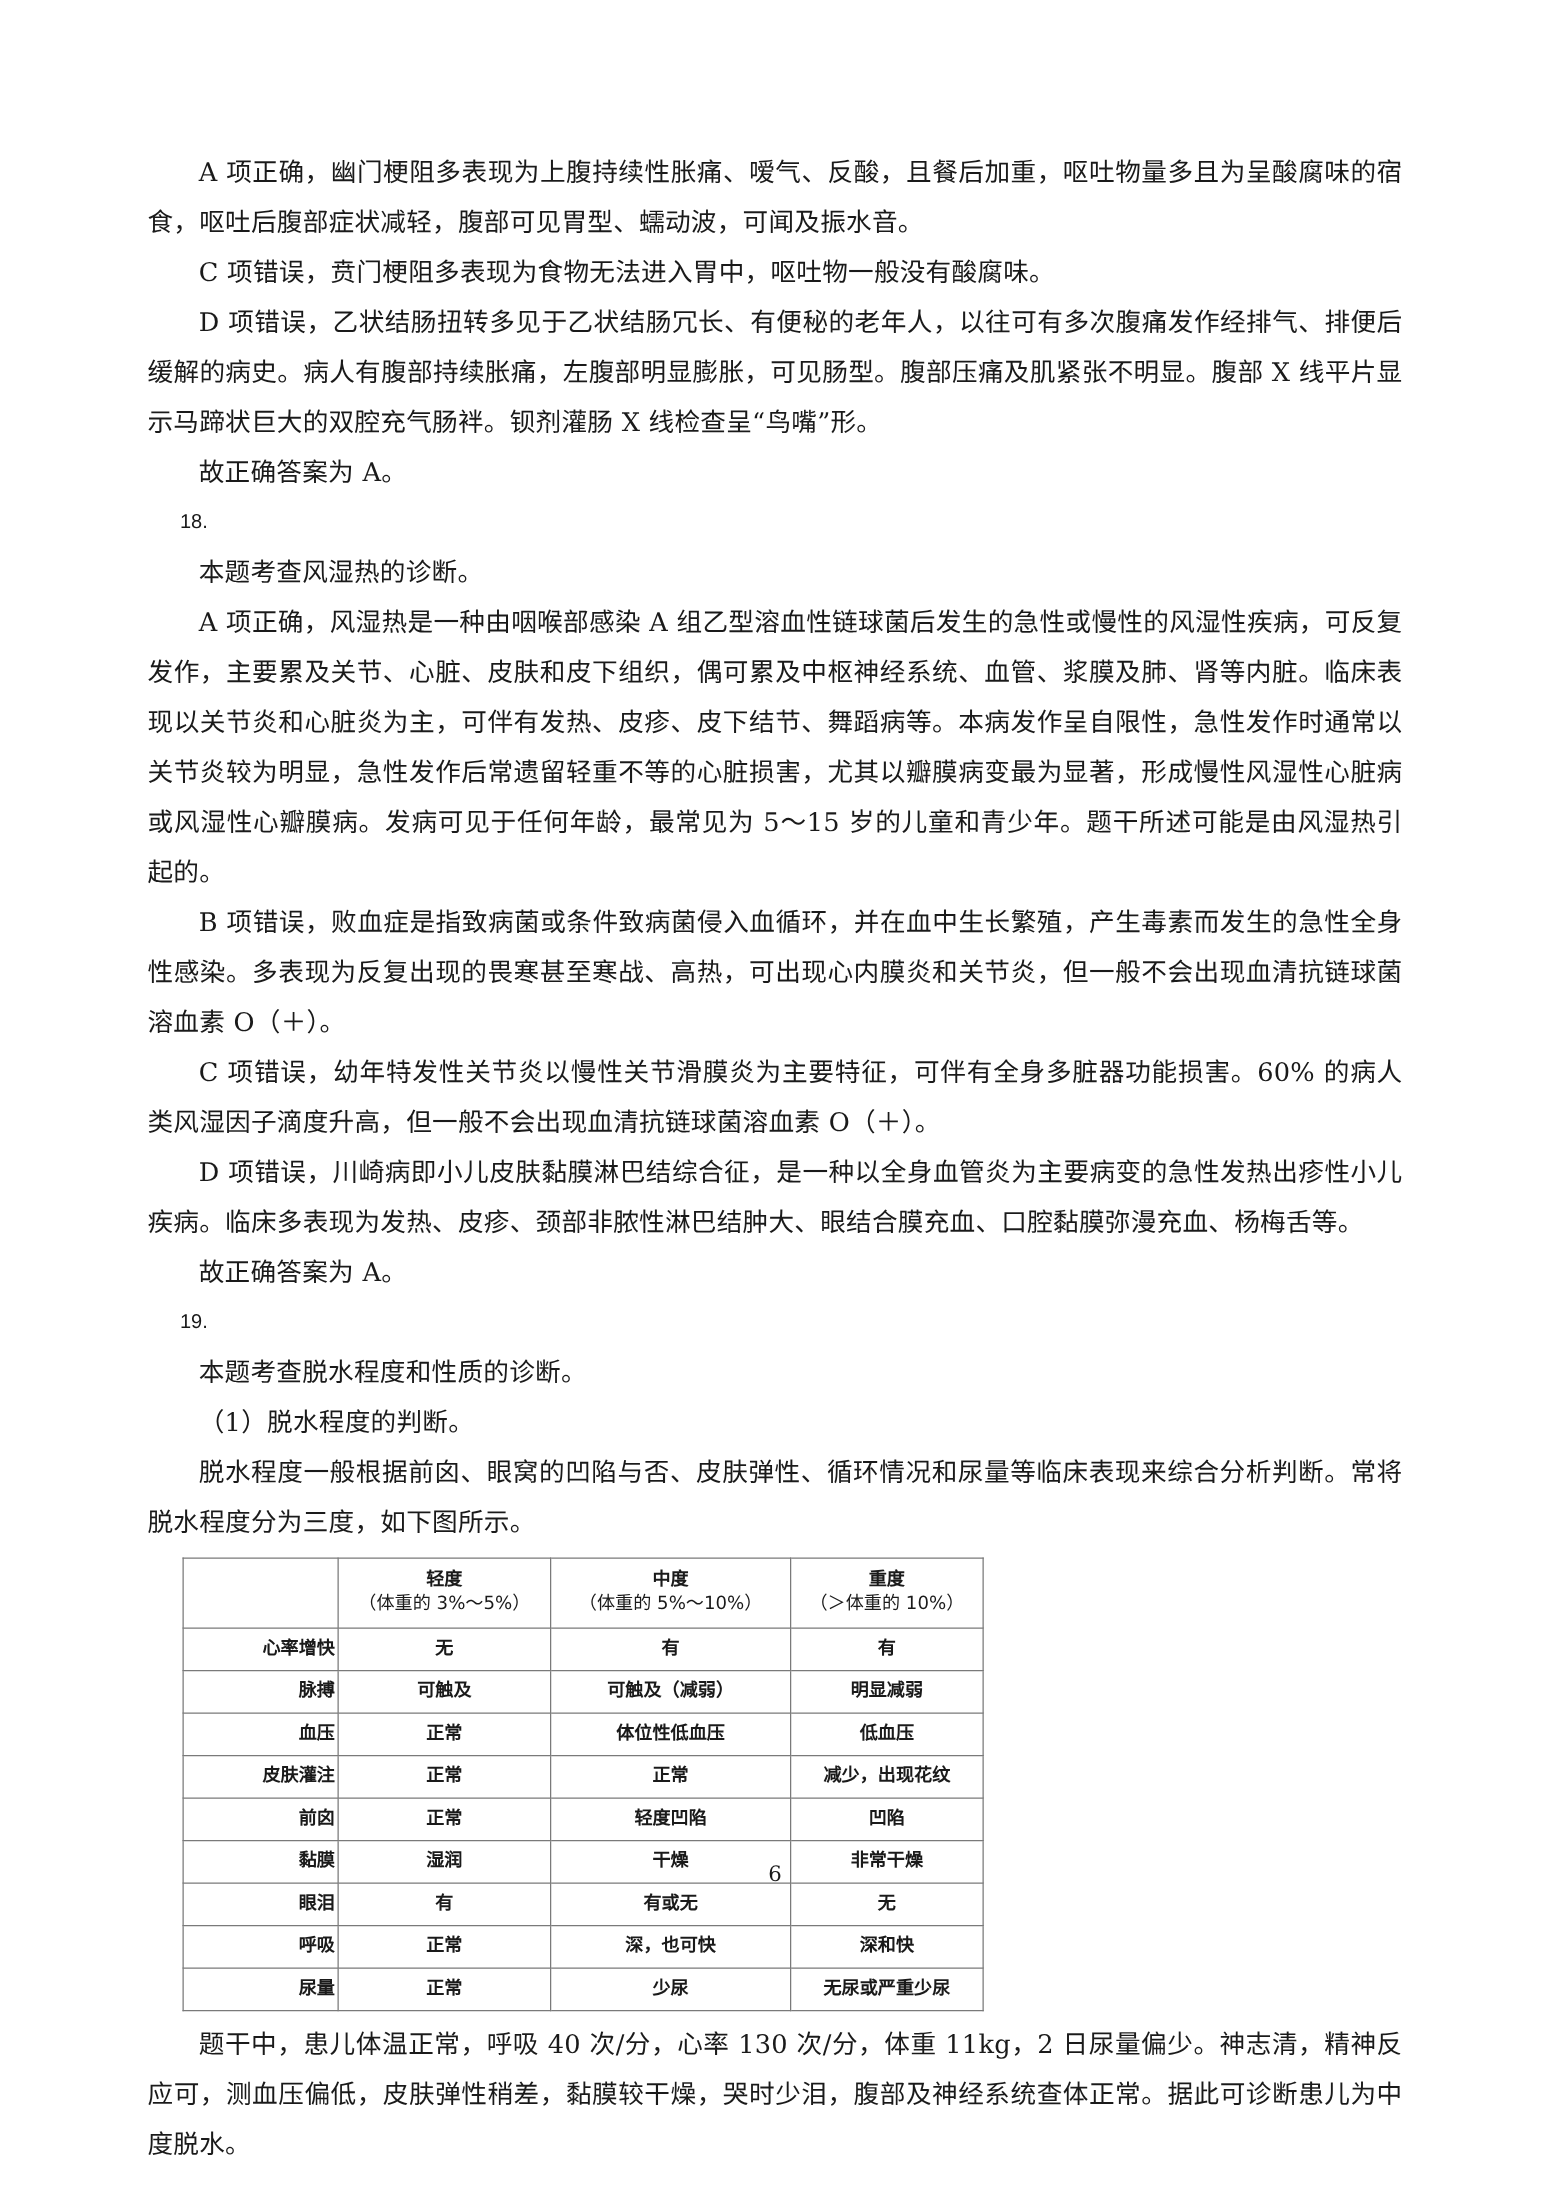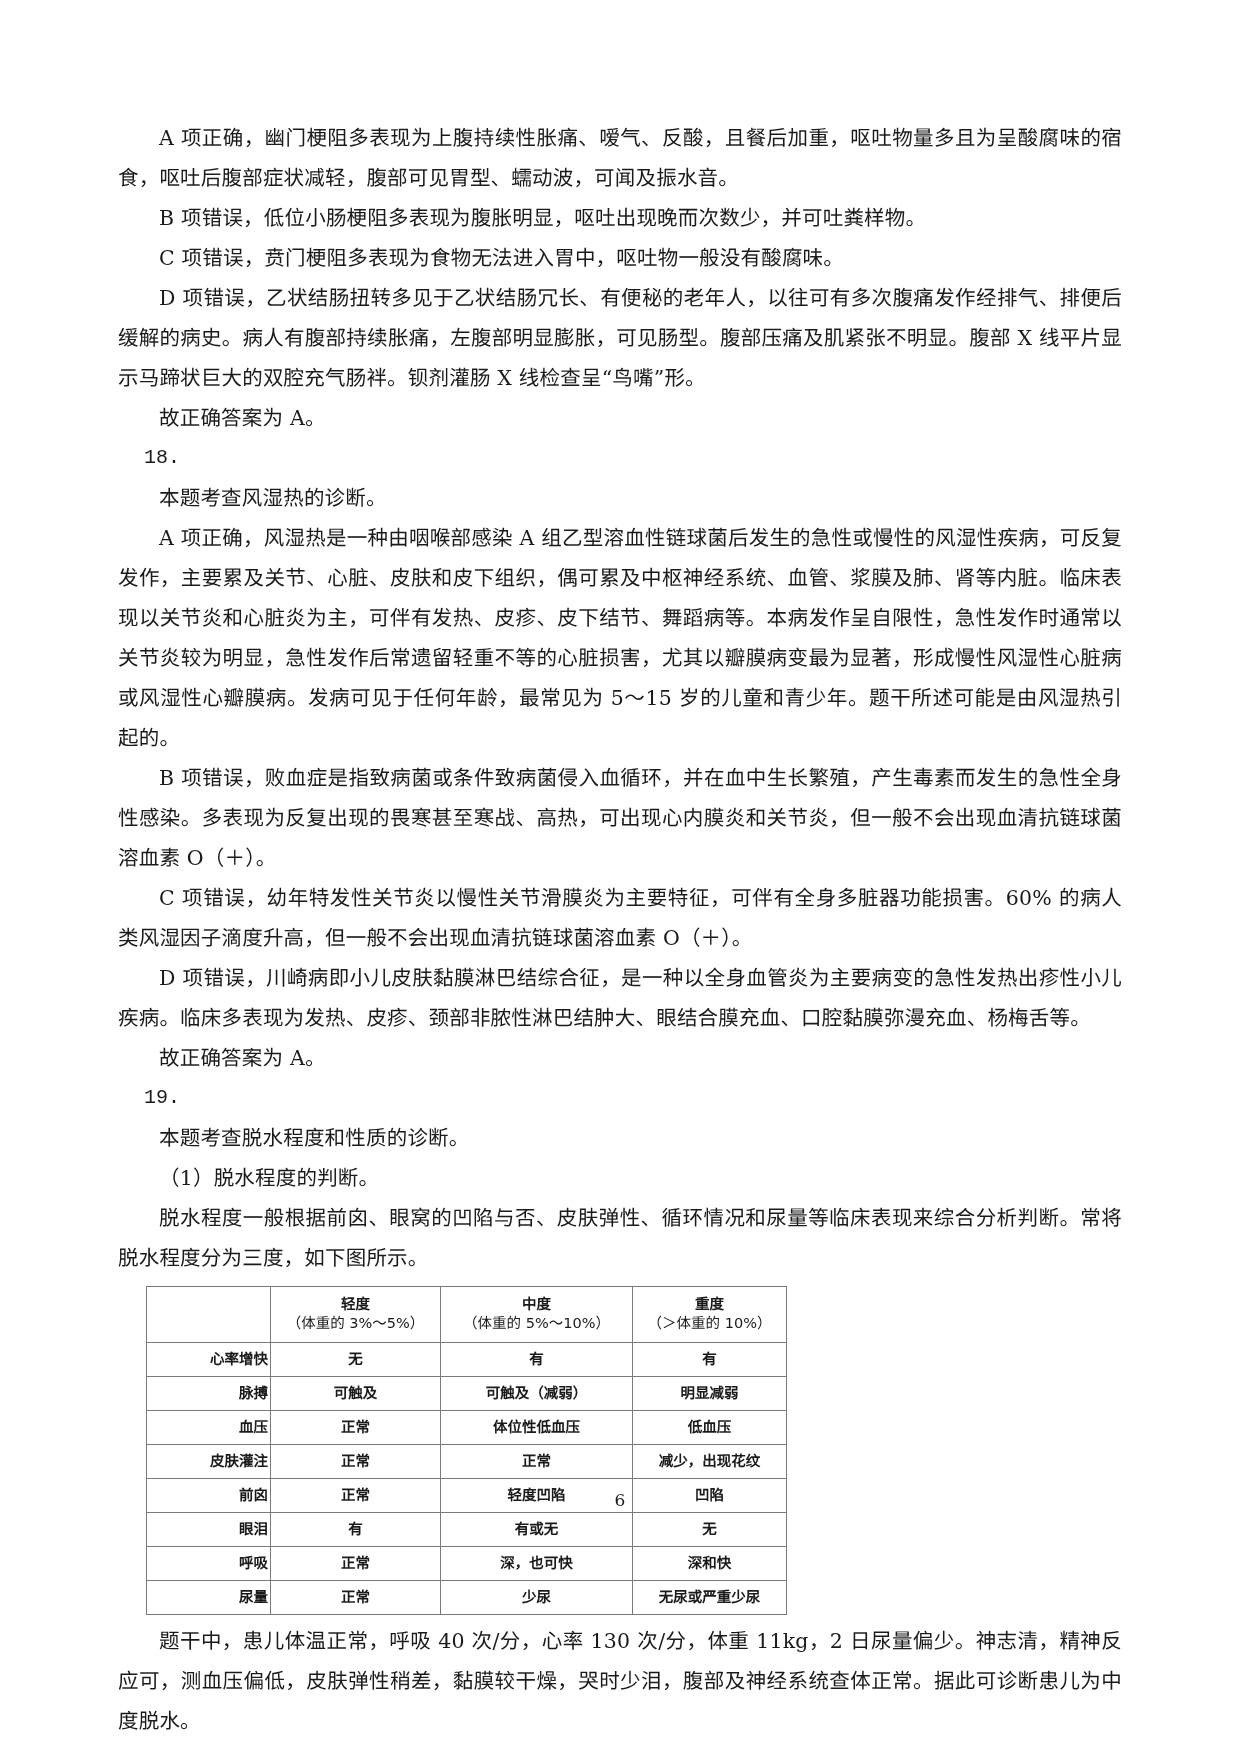--- a/index.html
+++ b/index.html
@@ -34,24 +34,24 @@
     text-align: justify;
     text-justify: inter-ideograph;
     letter-spacing: 0.2px;
     font-family: "DejaVu Serif", "Liberation Serif", serif;
   }
   p.indent {
     text-indent: 41px;
   }
   .numline {
     margin: 0;
-    font-size: 20px;
+    font-size: 16px;
     line-height: 40px;
     text-indent: 26px;
-    font-family: Liberation Mono, monospace;
+    font-family: Liberation Sans, sans-serif;
   }
 
   
   .table-wrap {
     margin: 8px 0 6px 28px;
     width: 640px;
   }
   table.dehydration {
     border-collapse: collapse;
     width: 640px;
@@ -104,21 +104,20 @@
     color: #1a1a1a;
   }
 </style>
 </head>
 <body>
 
 <div class="page">
   <div class="content">
 
     <p class="para indent">A 项正确，幽门梗阻多表现为上腹持续性胀痛、嗳气、反酸，且餐后加重，呕吐物量多且为呈酸腐味的宿食，呕吐后腹部症状减轻，腹部可见胃型、蠕动波，可闻及振水音。</p>
-    <p class="para indent">B 项错误，低位小肠梗阻多表现为腹胀明显，呕吐出现晚而次数少，并可吐粪样物。</p>
     <p class="para indent">C 项错误，贲门梗阻多表现为食物无法进入胃中，呕吐物一般没有酸腐味。</p>
     <p class="para indent">D 项错误，乙状结肠扭转多见于乙状结肠冗长、有便秘的老年人，以往可有多次腹痛发作经排气、排便后缓解的病史。病人有腹部持续胀痛，左腹部明显膨胀，可见肠型。腹部压痛及肌紧张不明显。腹部 X 线平片显示马蹄状巨大的双腔充气肠袢。钡剂灌肠 X 线检查呈“鸟嘴”形。</p>
     <p class="para indent">故正确答案为 A。</p>
 
     <p class="numline">18.</p>
     <p class="para indent">本题考查风湿热的诊断。</p>
     <p class="para indent">A 项正确，风湿热是一种由咽喉部感染 A 组乙型溶血性链球菌后发生的急性或慢性的风湿性疾病，可反复发作，主要累及关节、心脏、皮肤和皮下组织，偶可累及中枢神经系统、血管、浆膜及肺、肾等内脏。临床表现以关节炎和心脏炎为主，可伴有发热、皮疹、皮下结节、舞蹈病等。本病发作呈自限性，急性发作时通常以关节炎较为明显，急性发作后常遗留轻重不等的心脏损害，尤其以瓣膜病变最为显著，形成慢性风湿性心脏病或风湿性心瓣膜病。发病可见于任何年龄，最常见为 5～15 岁的儿童和青少年。题干所述可能是由风湿热引起的。</p>
     <p class="para indent">B 项错误，败血症是指致病菌或条件致病菌侵入血循环，并在血中生长繁殖，产生毒素而发生的急性全身性感染。多表现为反复出现的畏寒甚至寒战、高热，可出现心内膜炎和关节炎，但一般不会出现血清抗链球菌溶血素 O（＋）。</p>
     <p class="para indent">C 项错误，幼年特发性关节炎以慢性关节滑膜炎为主要特征，可伴有全身多脏器功能损害。60% 的病人类风湿因子滴度升高，但一般不会出现血清抗链球菌溶血素 O（＋）。</p>
     <p class="para indent">D 项错误，川崎病即小儿皮肤黏膜淋巴结综合征，是一种以全身血管炎为主要病变的急性发热出疹性小儿疾病。临床多表现为发热、皮疹、颈部非脓性淋巴结肿大、眼结合膜充血、口腔黏膜弥漫充血、杨梅舌等。</p>
@@ -179,20 +178,26 @@
             <td>正常</td>
             <td>减少，出现花纹</td>
           </tr>
           <tr>
             <td class="rowlabel">前囟</td>
             <td>正常</td>
             <td>轻度凹陷</td>
             <td>凹陷</td>
           </tr>
           <tr>
+            <td class="rowlabel">黏膜</td>
+            <td>湿润</td>
+            <td>干燥</td>
+            <td>非常干燥</td>
+          </tr>
+          <tr>
             <td class="rowlabel">眼泪</td>
             <td>有</td>
             <td>有或无</td>
             <td>无</td>
           </tr>
           <tr>
             <td class="rowlabel">呼吸</td>
             <td>正常</td>
             <td>深，也可快</td>
             <td>深和快</td>

